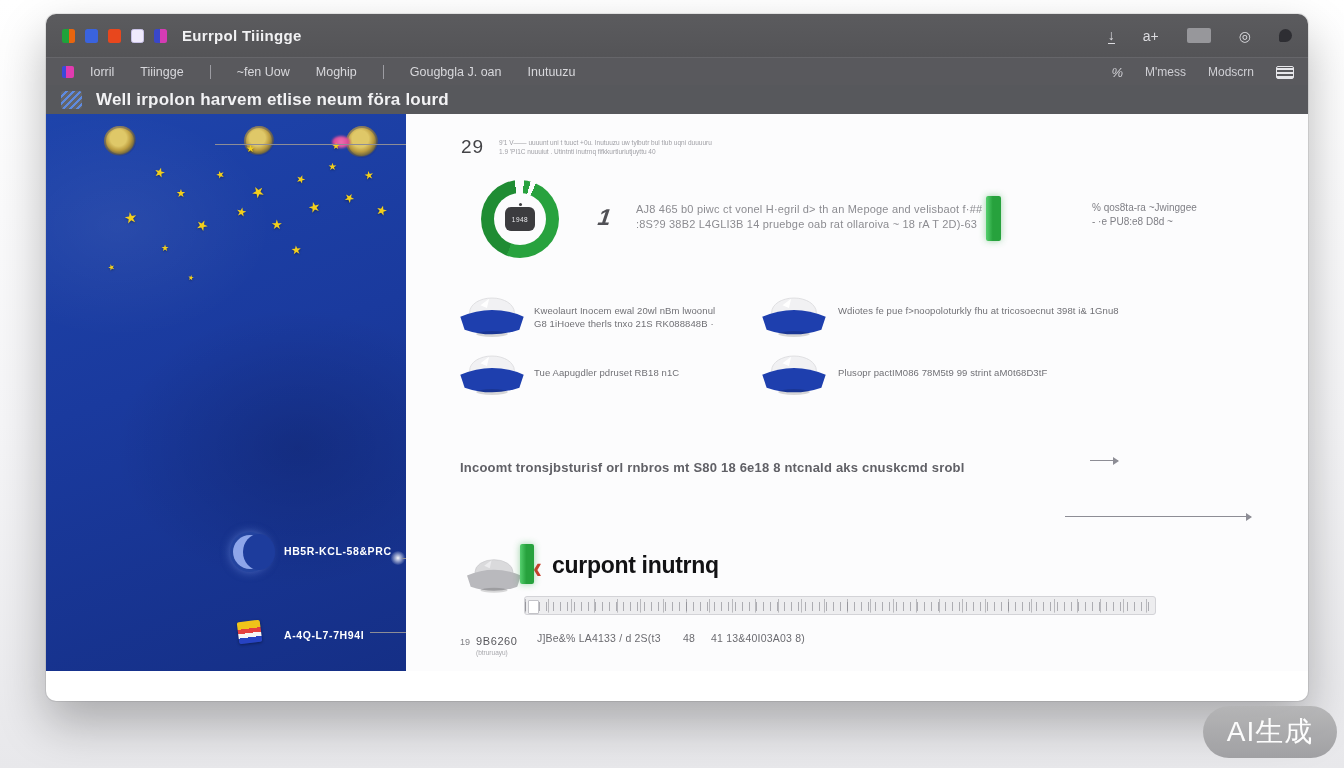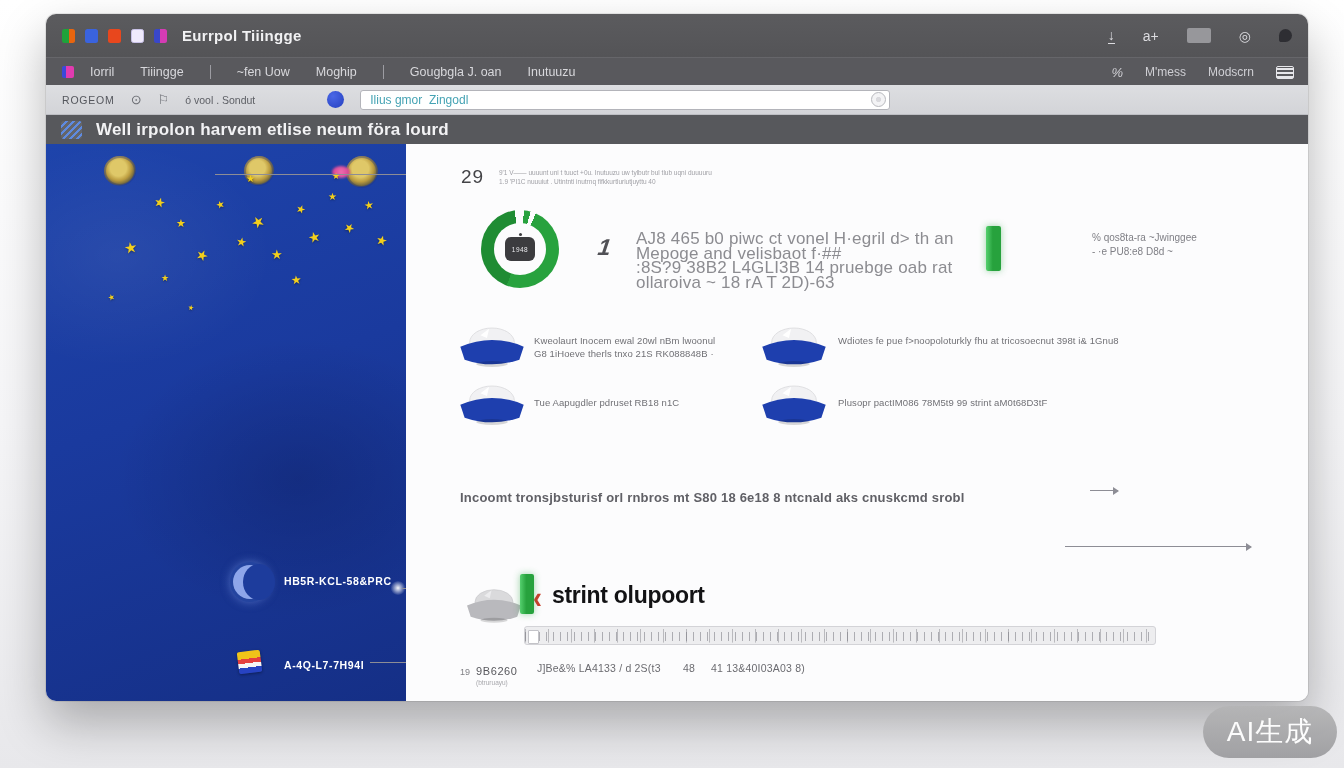--- a/index.html
+++ b/index.html
@@ -126,21 +126,21 @@
     background:conic-gradient(#fcfcfd 0 6deg,#28a23e 6deg 16deg,#fcfcfd 16deg 24deg,#28a23e 24deg 200deg,#1f8c33 200deg 352deg,#fcfcfd 352deg 360deg); }
   .donut::before { content:""; position:absolute; inset:13px; border-radius:50%; background:#fcfcfd; }
   .donut-ic { position:absolute; left:50%; top:50%; transform:translate(-50%,-50%);
     width:30px; height:24px; background:#3c3c3f; border-radius:6px;
     display:flex; align-items:center; justify-content:center;
     color:#e9e9ec; font-size:6.5px; letter-spacing:.5px; }
   .donut-ic::before { content:""; position:absolute; top:-4px; left:50%; width:3px; height:3px;
     margin-left:-1.5px; background:#3c3c3f; border-radius:50%; }
 
   .big-one { font-size:23px; font-style:italic; font-weight:600; color:#515156; transform:skewX(-8deg); }
-  .desc { width:370px; font-size:17px; line-height:14.5px; color:#8c8c91; letter-spacing:.2px; }
+  .desc { width:370px; font-size:11px; line-height:14.5px; color:#8c8c91; letter-spacing:.2px; }
   .gbar { background:linear-gradient(90deg,#55d06e,#27a23d 45%); border-radius:2px;
     box-shadow:0 0 7px rgba(39,162,61,.45); }
   .sidenote { width:215px; font-size:10px; line-height:14px; color:#7f7f85; }
 
   .shield { display:block; }
   .feat-text { font-size:9.5px; line-height:13px; color:#707075; letter-spacing:.1px; }
 
   .tl-head { font-size:13px; font-weight:700; color:#606066; letter-spacing:.2px; }
   .tl-shield-wrap { width:84px; height:36px; position:relative; }
   .red-chev { position:absolute; right:-4px; top:-1px; font-size:27px; font-weight:700; color:#cf3a2c;
@@ -213,31 +213,20 @@
       <span class="menu-item">Inutuuzu</span>
     </div>
     <div class="mb-right">
       <span class="ic-pct">%</span>
       <span class="lbl">M'mess</span>
       <span class="lbl">Modscrn</span>
       <span class="ic-grid"></span>
     </div>
   </div>
 
-  <div class="toolbar">
-    <span class="tool-label">ROGEOM</span>
-    <span class="tool-ic">⊙</span>
-    <span class="tool-ic">⚐</span>
-    <span class="mid-label">ó vool . Sondut</span>
-    <div class="blue-dot"></div>
-    <div class="addrwrap">
-      <input class="addr" type="text" placeholder="Ilius gmor  Zingodl" style="">
-      <div class="addr-btn"></div>
-    </div>
-  </div>
 
   <div class="banner">
     <div class="banner-ic"></div>
     <span class="banner-text">Well irpolon harvem etlise neum föra lourd</span>
   </div>
 
   <div class="content">
 
     <div class="sidebar">
       <div class="emb" style="left:58px;top:12px;width:32px;height:30px"></div>
@@ -336,21 +325,21 @@
       <span class="pos tl-head" style="left:54px;top:346px">Incoomt tronsjbsturisf orl rnbros mt S80 18 6e18 8 ntcnald aks cnuskcmd srobl</span>
       <div class="pos tl-shield-wrap" style="left:48px;top:364px">
         <svg class="shield" viewBox="0 0 100 62" style="width:80px;height:38px;--dome:#dadadc;--domehi:#ececee;--domeline:#c3c3c7;--band:#b9b9bd">
             <use href="#sh"></use>
           </svg>
         <span class="red-chev">‹</span>
       </div>
       <div class="pos tickbar" style="left:118px;top:368px"></div>
 
       <div class="pos gbar" style="left:114px;top:430px;width:14px;height:40px"></div>
-      <span class="pos big-label" style="left:146px;top:438px">strint olupoort</span>
+      <span class="pos big-label" style="left:146px;top:438px">curpont inutrnq</span>
 
       <div class="pos" style="left:54px;top:517px">
         <span class="foot-num">19</span><span class="foot-main">9B6260</span>
         <div class="foot-sub" style="margin-left:16px">(btruruayu)</div>
       </div>
       <span class="pos foot" style="left:131px;top:518px">J]Be&amp;% LA4133 / d 2S(t3</span>
       <span class="pos foot" style="left:277px;top:518px">48</span>
       <span class="pos foot" style="left:305px;top:518px">41 13&amp;40I03A03 8)</span>
     </div>
   </div>

